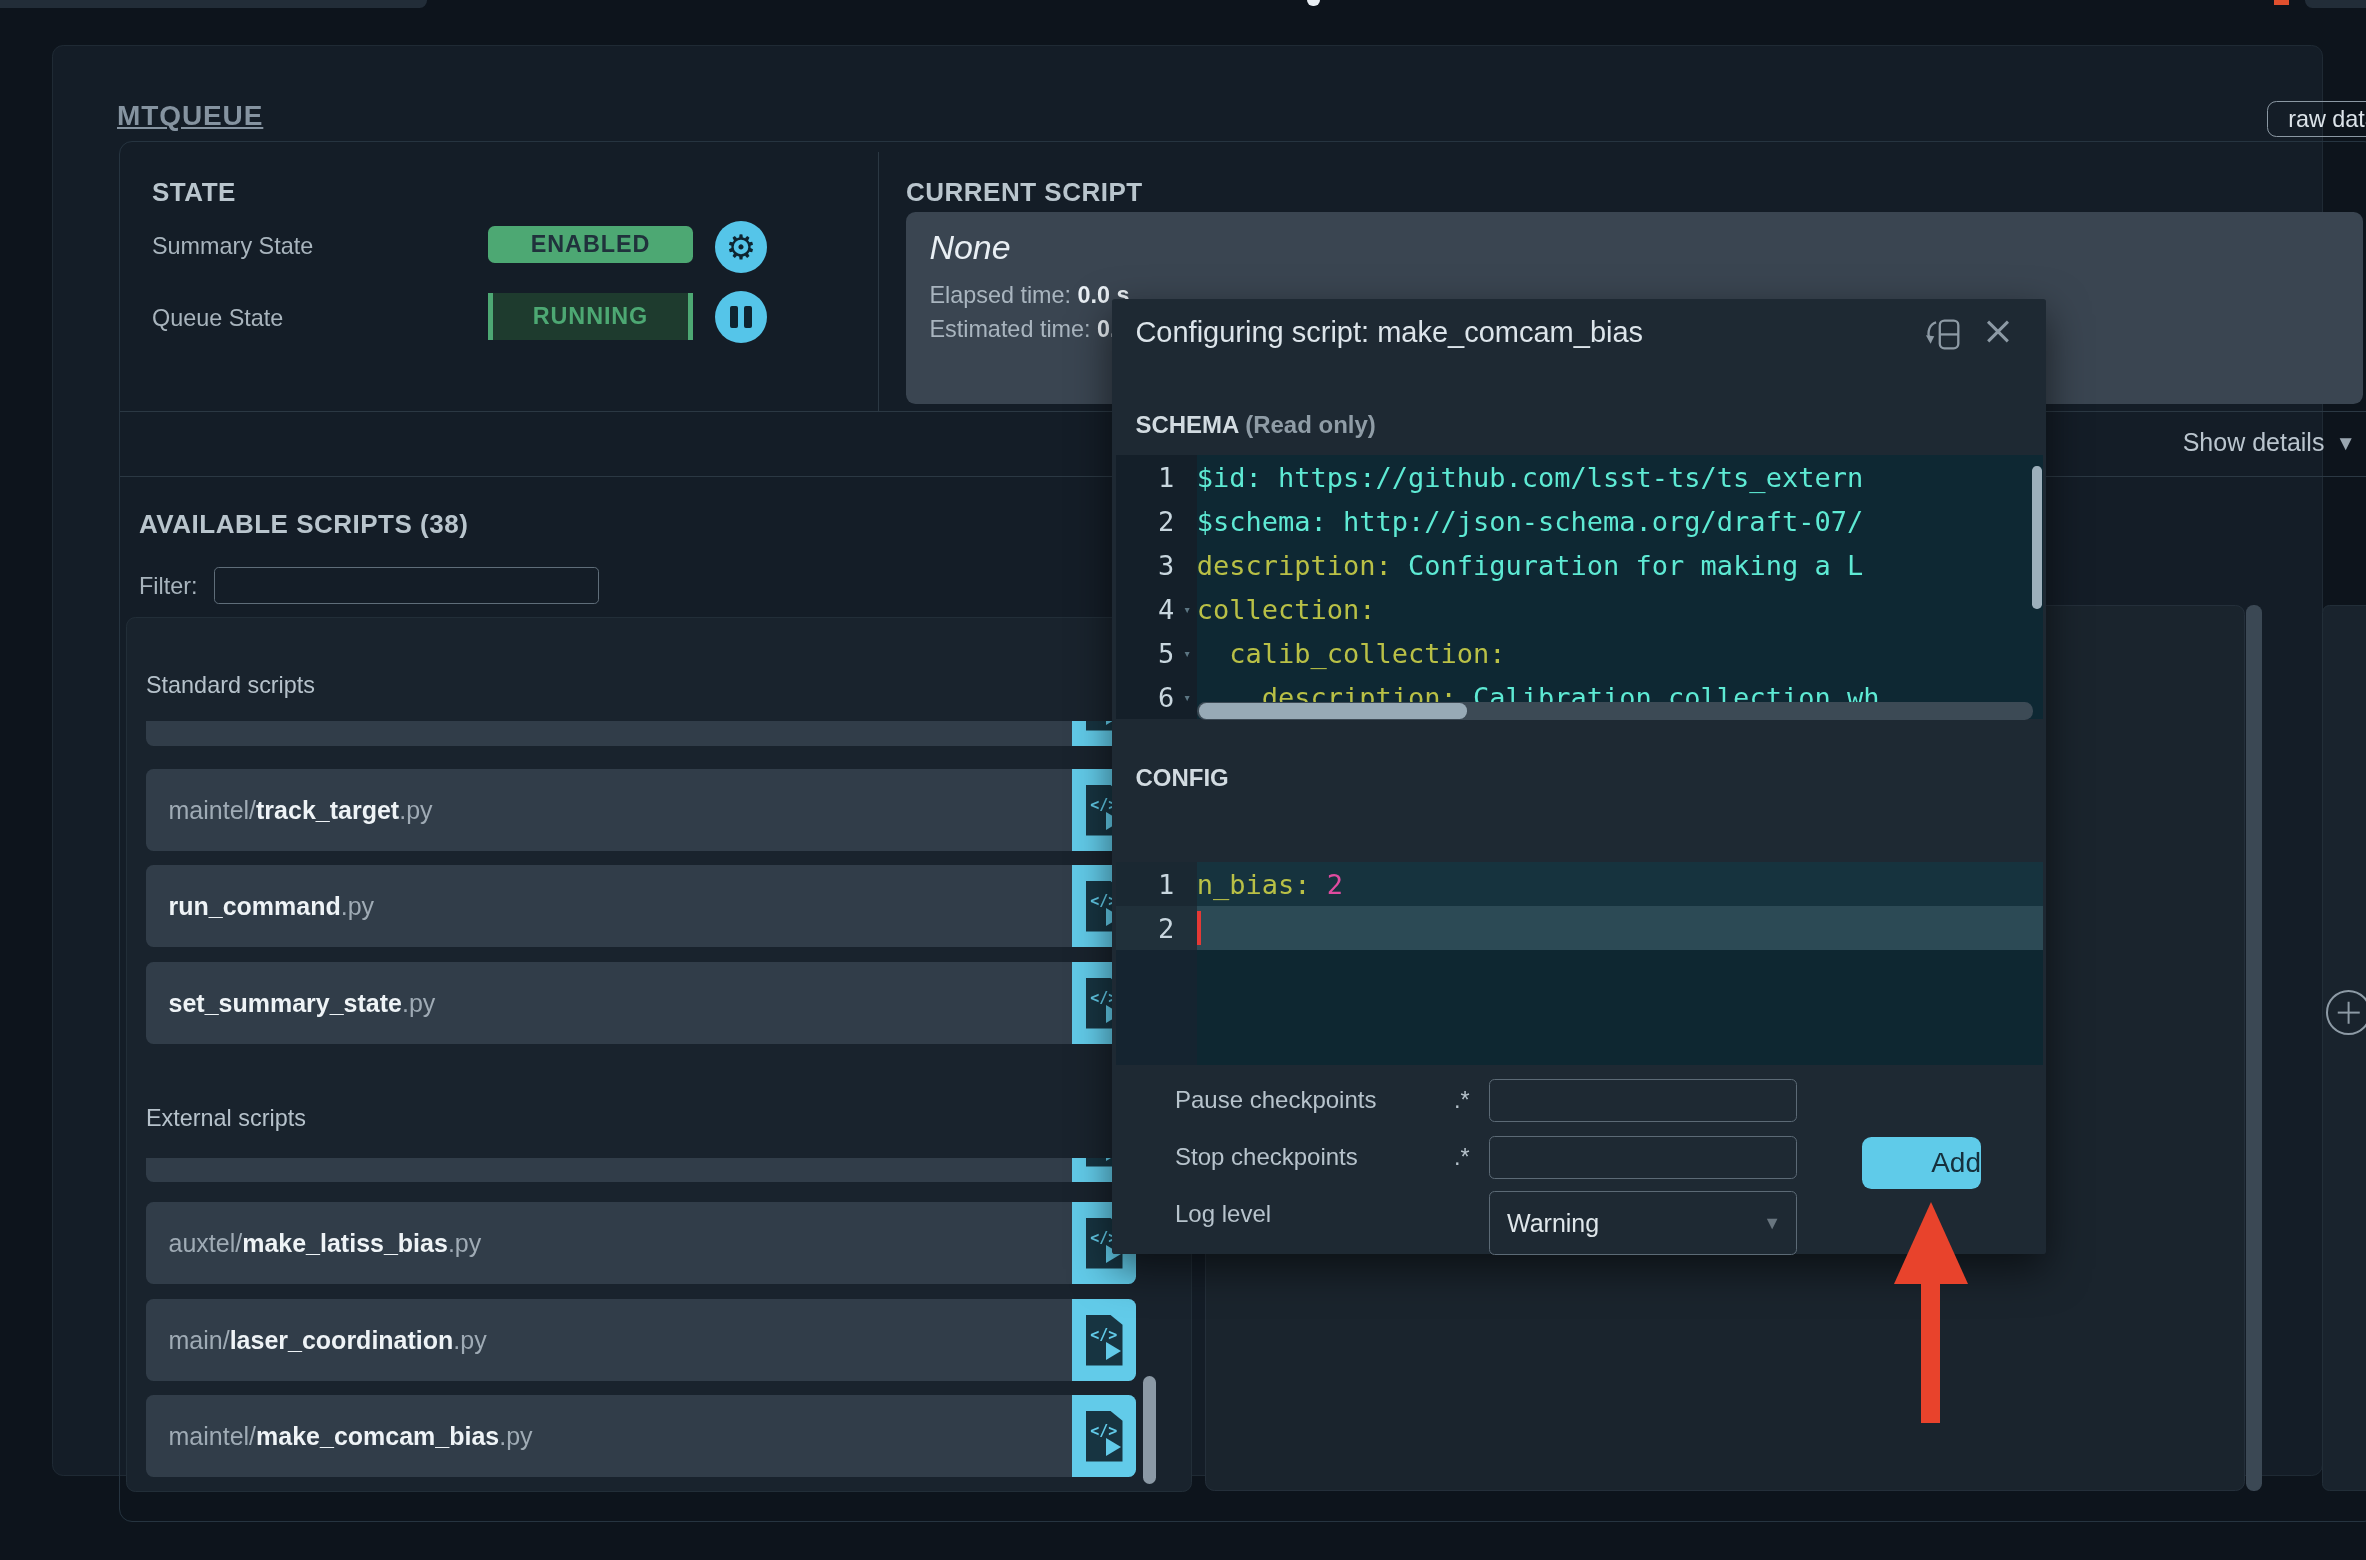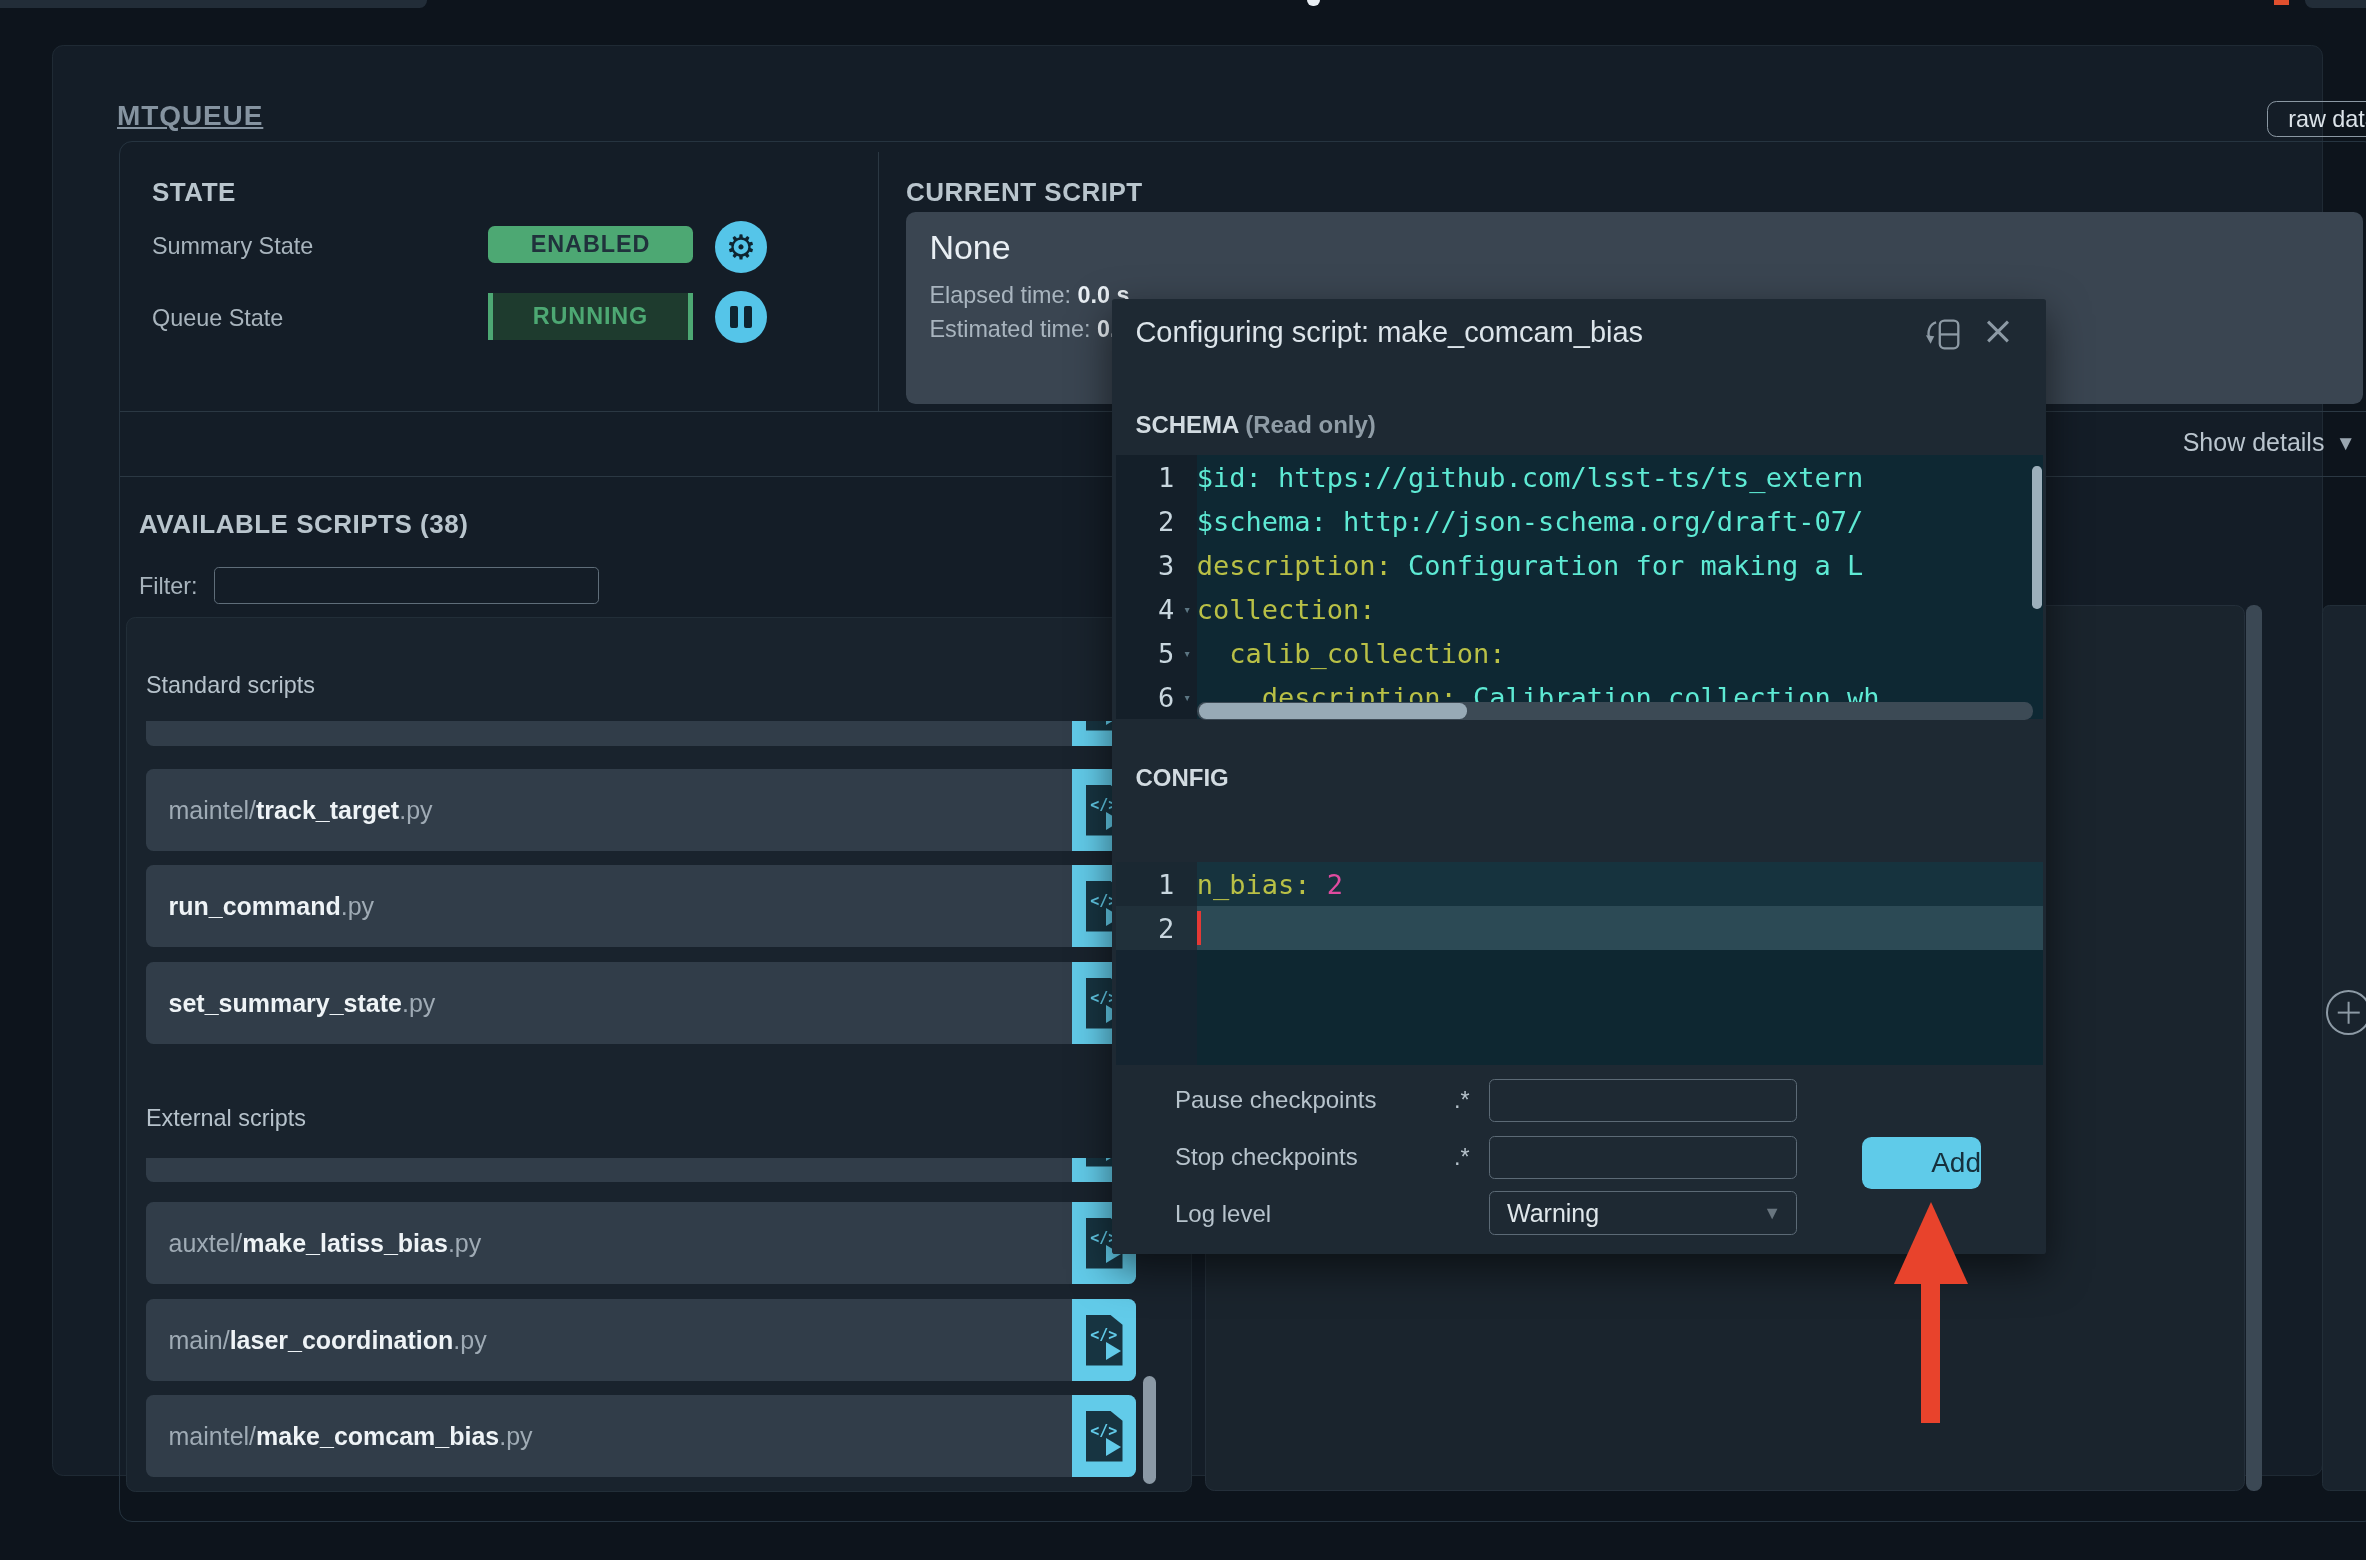--- a/index.html
+++ b/index.html
@@ -28,21 +28,21 @@
   
   .badge-solid { position:absolute; left:435px; top:180px; width:205px; height:37px; background:#4da873; border-radius:6.6px; display:flex; align-items:center; justify-content:center; font-size:23.4px; font-weight:bold; letter-spacing:0.9px; color:#20323c; }
   .badge-outline { position:absolute; left:435px; top:247px; width:205px; height:47px; background:#1e3b2e; border-left:5.6px solid #4da873; border-right:5.6px solid #4da873; display:flex; align-items:center; justify-content:center; font-size:23.4px; font-weight:bold; letter-spacing:0.9px; color:#4da873; }
   .circle-btn { position:absolute; width:52px; height:52px; border-radius:50%; background:#55c5e9; display:flex; align-items:center; justify-content:center; cursor:pointer; }
   .gear-glyph { font-size:34px; color:#0e2430; line-height:1; }
   .pause-bars { display:flex; gap:6.6px; }
   .pause-bars i { display:block; width:7.5px; height:22.5px; background:#0e2430; border-radius:1.9px; }
 
   
   .cs-card { position:absolute; left:853px; top:166px; width:1457px; height:192px; background:#3a4551; border-radius:9.4px; }
-  .cs-none { position:absolute; left:23.4px; top:16px; font-size:34px; color:#e9eff4; }
+  .cs-none { position:absolute; left:23.4px; top:16px; font-size:34px; color:#e9eff4;font-style:italic; }
   .cs-line { position:absolute; left:23.4px; font-size:23.4px; color:#a9b5bf; }
   .cs-line b { color:#e9eff4; font-weight:bold; }
 
   .show-details { position:absolute; left:2089px; top:382px; width:214px; display:flex; justify-content:flex-end; align-items:center; gap:11.2px; font-size:25px; color:#bac5ce; cursor:pointer; }
   .show-details .tri { font-size:20.6px; color:#9aa6b0; }
 
   
   .filter-input { position:absolute; left:161px; top:521px; width:385px; height:37px; background:transparent; border:0.9px solid #5f6d79; border-radius:4.7px; color:#e8eef3; font-size:22.5px; padding:0 11.2px; outline:none; }
   .collapse-btn { position:absolute; left:1072px; top:502px; width:39px; height:39px; border:2.8px solid #8d9aa5; border-radius:50%; cursor:pointer; }
   .collapse-btn i { position:absolute; left:50%; top:50%; width:17px; height:2.8px; background:#8d9aa5; transform:translate(-50%,-50%); }
@@ -99,21 +99,21 @@
   .config-ed .r2 .ed-num { background:#20303a; }
   .config-ed .r2 .ed-text { background:#2c4a55; }
   .config-ed .rfill { height:117px; }
   .config-ed .rfill .ed-num { background:#152430; }
   .config-ed .rfill .ed-text { background:#0e2731; }
   .cursor-bar { width:4.7px; height:34px; background:#e53935; }
 
   .form-label { position:absolute; left:63px; font-size:24px; color:#b7c3cc; }
   .form-suffix { position:absolute; left:342px; font-size:23.4px; color:#b7c3cc; }
   .form-input { position:absolute; left:377px; width:308px; height:43px; background:transparent; border:1.9px solid #5c6a76; border-radius:5.6px; color:#e8eef3; font-size:22.5px; padding:0 11.2px; outline:none; }
-  .form-select { position:absolute; left:377px; top:892px; width:308px; height:44px; border:1.9px solid #5c6a76; border-radius:5.6px; display:flex; align-items:center; justify-content:space-between; padding:0 15px 0 17px; cursor:pointer; }
+  .form-select { position:absolute; left:377px; top:892px; width:308px; height:64px; border:1.9px solid #5c6a76; border-radius:5.6px; display:flex; align-items:center; justify-content:space-between; padding:0 15px 0 17px; cursor:pointer; }
   .form-select .val { font-size:25px; color:#dfe6ea; }
   .form-select .tri { font-size:18px; color:#68757f; }
   .add-btn { position:absolute; left:750px; top:838px; width:119px; height:52px; background:#5fcbe9; border:none; border-radius:9.4px; font-size:28px; color:#16303d; font-family:"Liberation Sans", sans-serif; cursor:pointer;text-align:right; }
 
   
   .red-arrow { position:absolute; z-index:60; }
   .red-arrow .head { position:absolute; left:0; top:0; width:0; height:0; border-left:37px solid transparent; border-right:37px solid transparent; border-bottom:82px solid #e8432c; }
   .red-arrow .shaft { position:absolute; left:27px; top:79px; width:19px; height:142px; background:#e8432c; }
 </style>
 </head>

